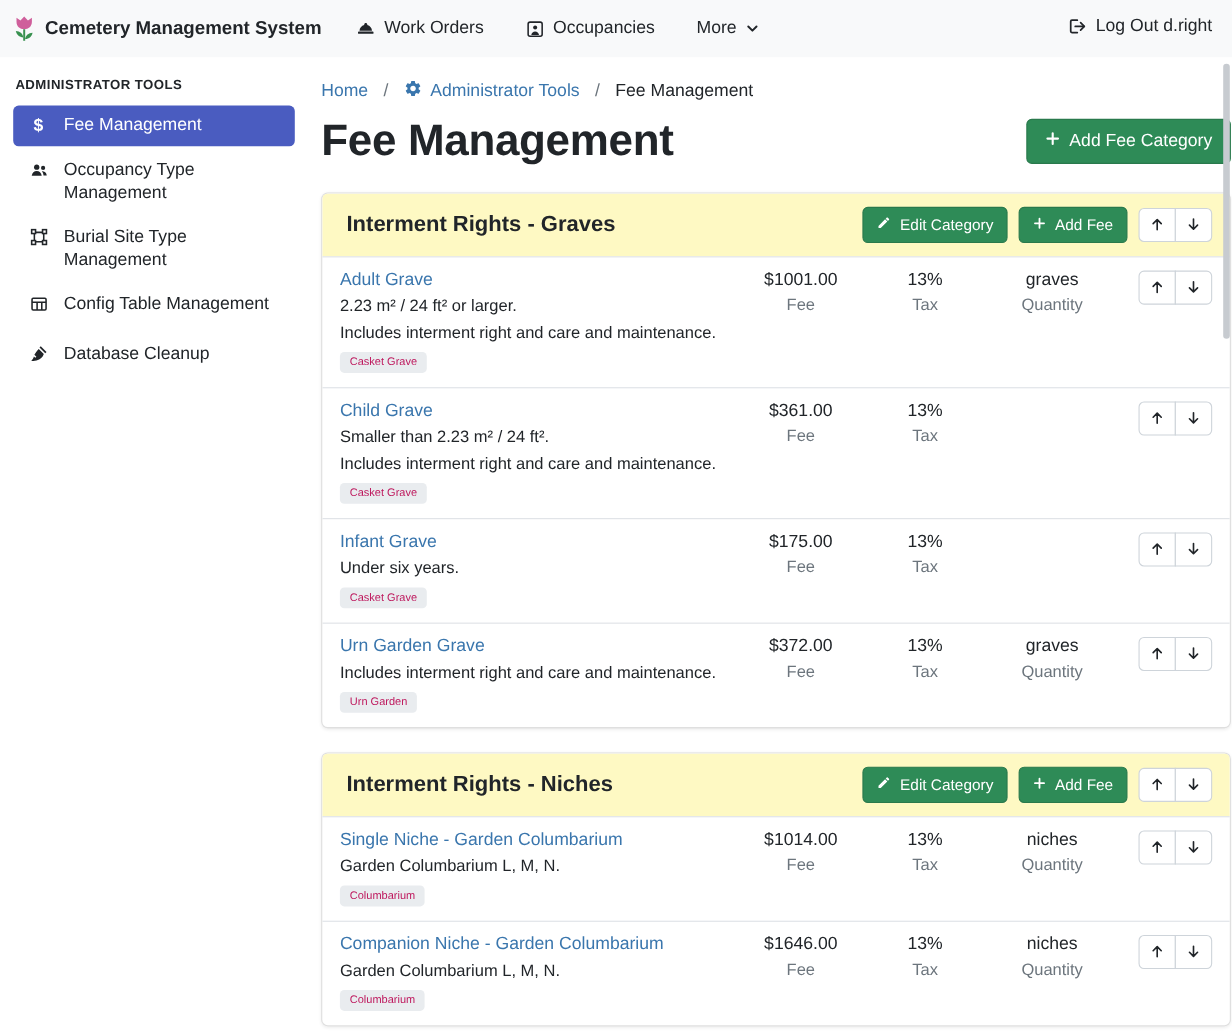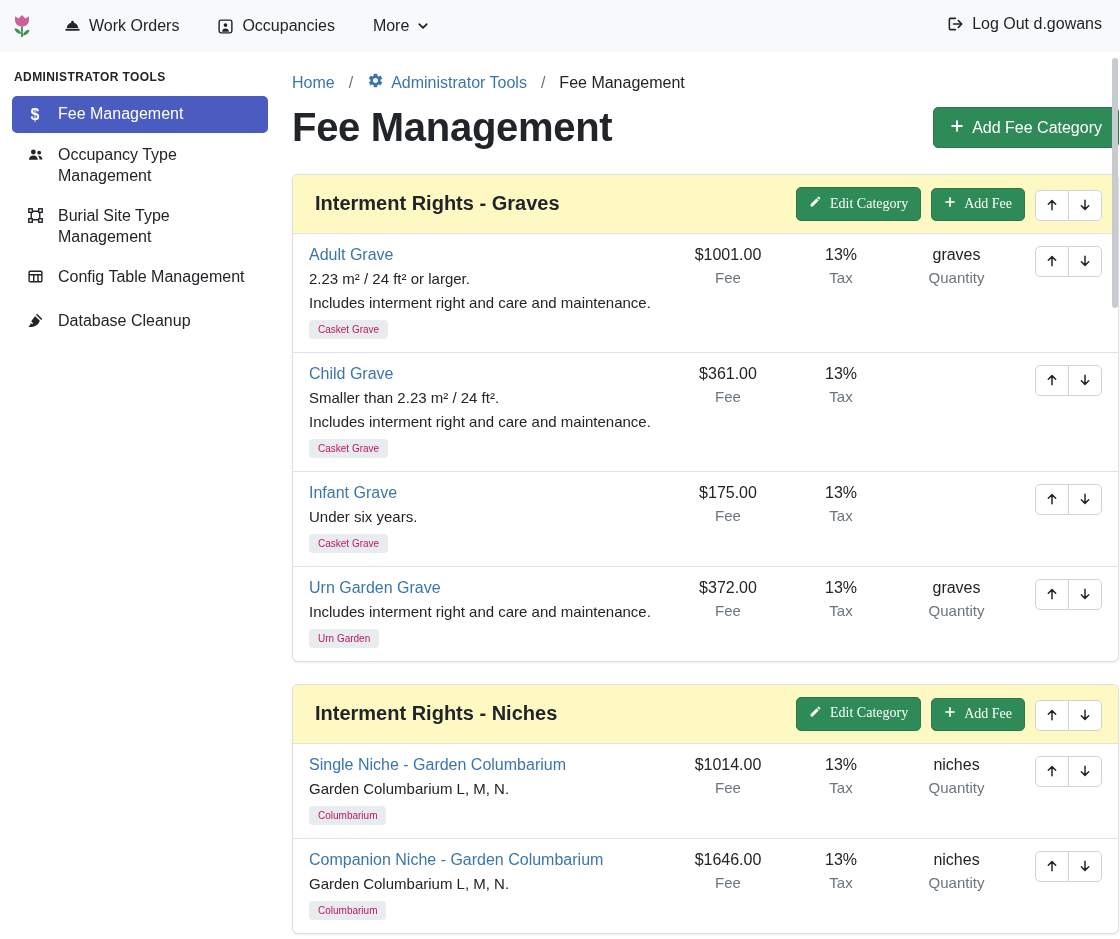--- a/index.html
+++ b/index.html
@@ -43,21 +43,21 @@
   .btn-sm { font-size: 14px; padding: 7px 12px; }
   .btn-arrow { background: #fff; border: 1px solid #ced4da; color: #212529; padding: 0; width: 34px; height: 31px; display: inline-flex; align-items: center; justify-content: center; cursor: pointer; }
   .btn-group { display: inline-flex; }
   .btn-group .btn-arrow:first-child { border-radius: 5px 0 0 5px; }
   .btn-group .btn-arrow:last-child { border-radius: 0 5px 5px 0; margin-left: -1px; }
 
   
   .card { border: 1px solid rgba(0,0,0,.125); border-radius: 6px; box-shadow: 0 1px 3px rgba(0,0,0,.07); margin-bottom: 22px; overflow: hidden; background: #fff; }
   .card-header { background: #fef9c3; padding: 12px 16px; display: flex; align-items: center; }
   .card-title { font-size: 20px; font-weight: 600; margin: 0 0 0 6px; }
-  .header-actions { margin-left: auto; display: flex; gap: 10px; align-items: flex-end; font-family: Liberation Serif, serif; }
+  .header-actions { margin-left: auto; display: flex; gap: 10px; align-items: center; }
 
   .fee-row { display: grid; grid-template-columns: 1fr 110px 100px 115px 80px; gap: 8px; padding: 12px 16px 13px; border-top: 1px solid #dee2e6; align-items: start; }
   .fee-name { font-size: 16px; font-weight: 400; color: #3a76ad; text-decoration: none; cursor: pointer; display: inline-block; }
   .fee-desc { font-size: 15px; line-height: 1.2; margin-top: 6px; color: #212529; }
   .tag-wrap { margin-top: 7px; }
   .tag { display: inline-block; background: #e9ecef; color: #be185d; font-size: 10px; padding: 4px 9px; border-radius: 4px; text-align: right; }
   .fee-col { text-align: center; }
   .fee-col .val { font-size: 16px; }
   .fee-col .lbl { font-size: 15px; color: #6c757d; margin-top: 5px; }
   .row-arrows { justify-self: end; }
@@ -72,20 +72,21 @@
   <header class="navbar">
     <a class="brand">
       <span>
         <svg width="20" height="26" viewBox="0 0 20 26">
           <path d="M3 3.2v3.6c0 4.2 3 6.8 7 6.8s7-2.6 7-6.8V3.2l-3.6 2.4L10 2 6.6 5.6 3 3.2z" fill="#cf5f9b"></path>
           <path d="M10 13.6V24" stroke="#38914f" stroke-width="1.8" fill="none"></path>
           <path d="M9.2 21c-3.8-.3-6.2-2.3-6.8-5.8 3.8.3 6.2 2.3 6.8 5.8z" fill="#38914f"></path>
           <path d="M10.8 22.5c3.8-.3 6.2-2.3 6.8-5.8-3.8.3-6.2 2.3-6.8 5.8z" fill="#38914f"></path>
         </svg>
       </span>
+      <span>Cemetery Management System</span>
     </a>
     <nav class="nav-items">
       <a class="nav-item">
         <span>
           <svg width="17" height="17" viewBox="0 0 24 24" fill="currentColor">
               <path d="M12 4c-1.1 0-2 .9-2 2v.6C6.5 7.6 4 10.5 4 14h16c0-3.5-2.5-6.4-6-7.4V6c0-1.1-.9-2-2-2z"></path>
               <rect x="2" y="15" width="20" height="3" rx="1.2"></rect>
             </svg>
         </span>
         <span>Work Orders</span>
@@ -111,21 +112,21 @@
     </nav>
     <div class="nav-right">
       <a class="nav-item">
         <span>
           <svg width="18" height="18" viewBox="0 0 24 24" fill="none" stroke="currentColor" stroke-width="2.1" stroke-linecap="round" stroke-linejoin="round">
               <path d="M12.5 4.5H6A1.5 1.5 0 0 0 4.5 6v12A1.5 1.5 0 0 0 6 19.5h6.5"></path>
               <path d="M10 12h10.5"></path>
               <path d="M16.5 7.5L21 12l-4.5 4.5"></path>
             </svg>
         </span>
-        <span>Log Out d.gowans</span>
+        <span>Log Out d.right</span>
       </a>
     </div>
   </header>
 
   <div class="layout">
 
     <aside class="sidebar">
       <div class="sidebar-heading">Administrator Tools</div>
       <nav>
         <a class="side-item active">

